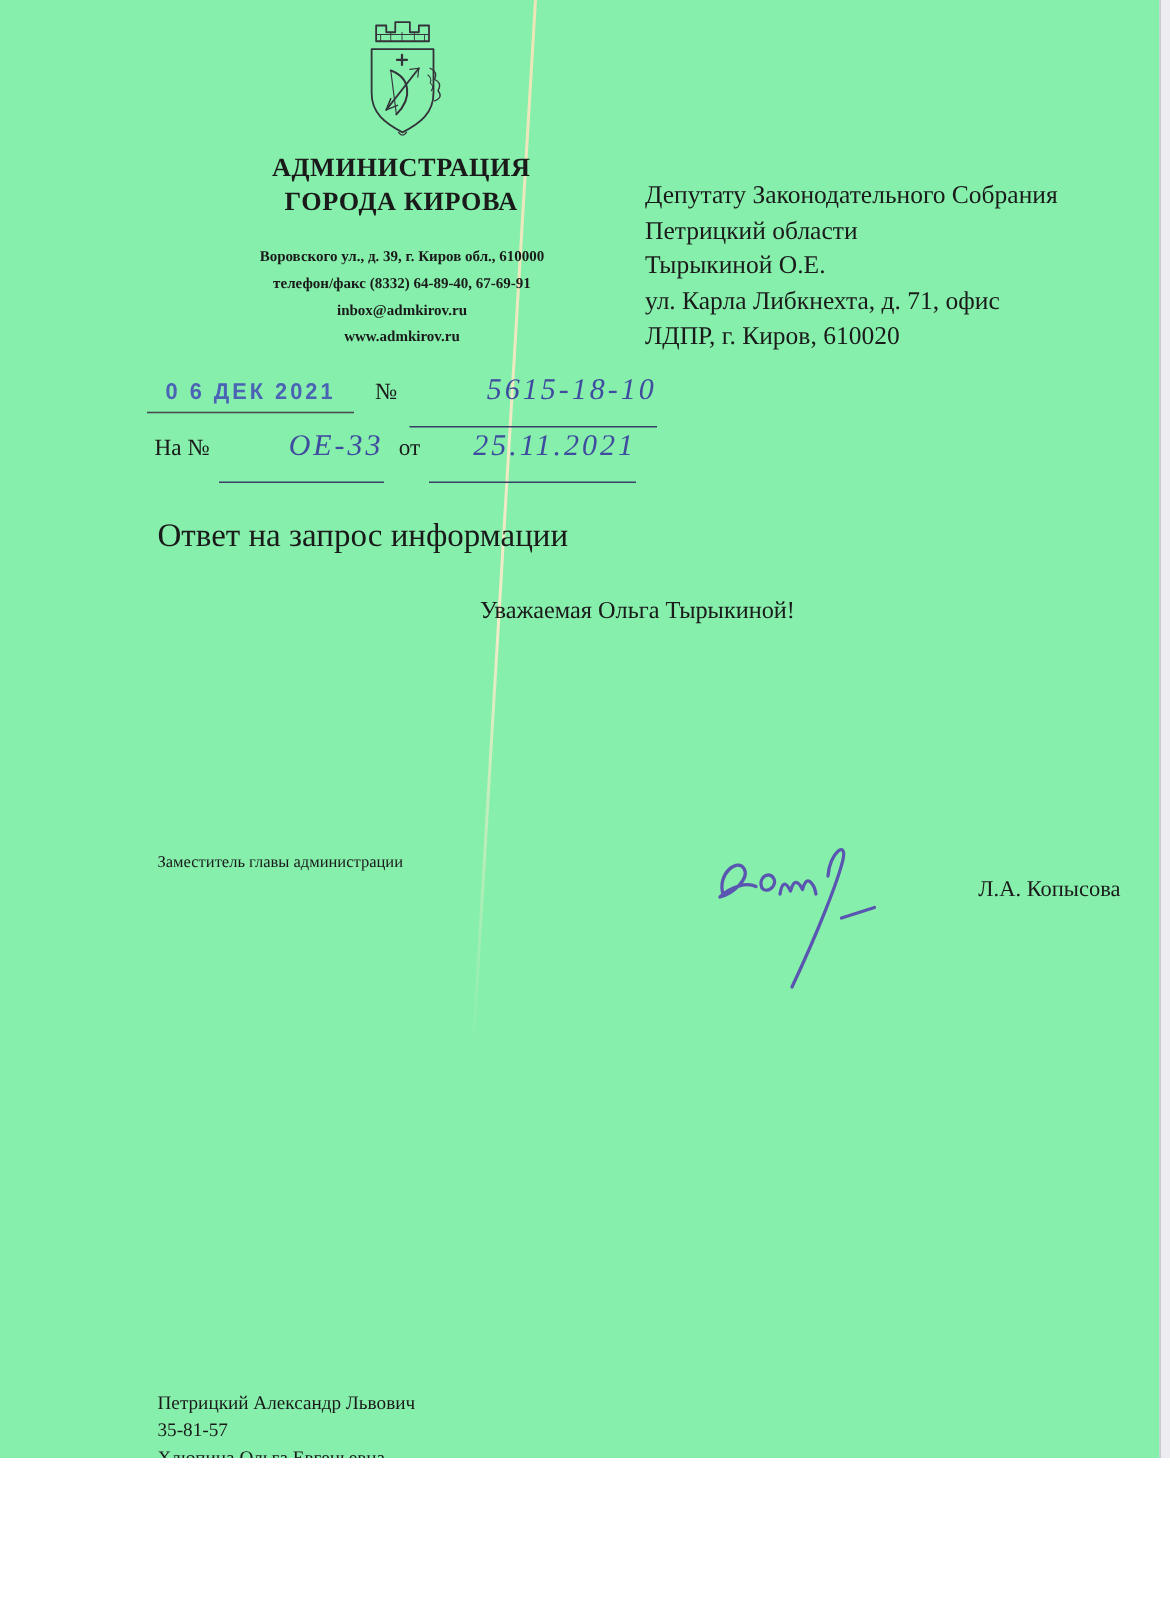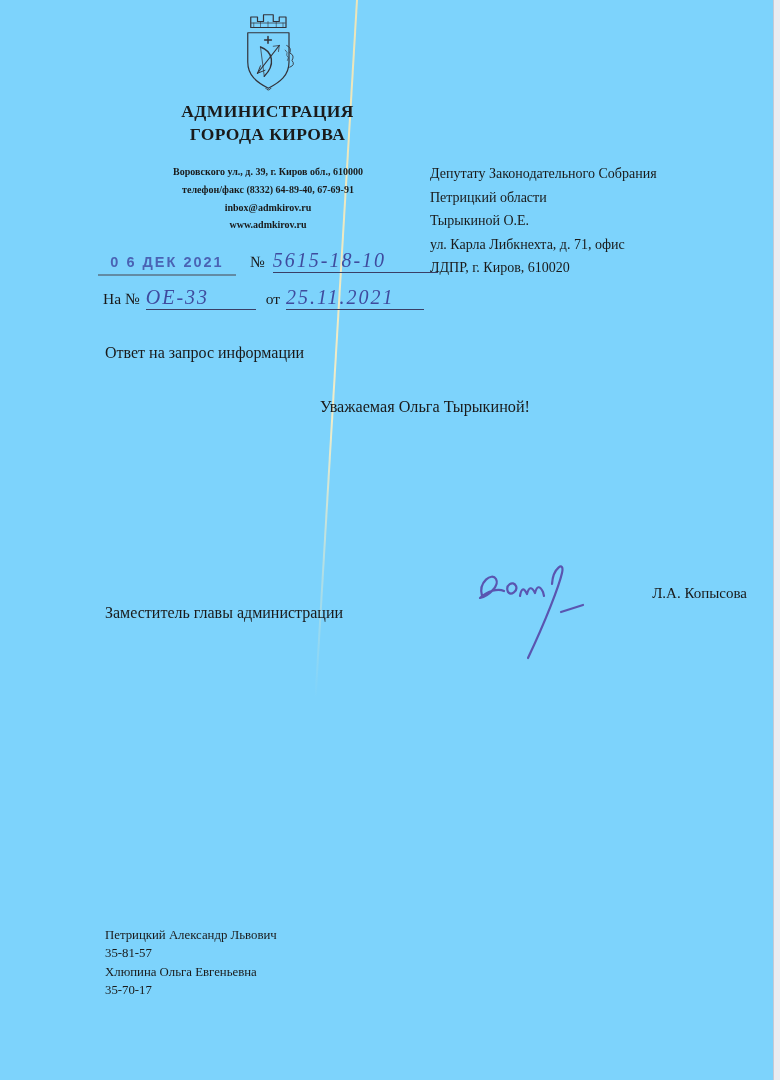--- a/index.html
+++ b/index.html
@@ -1,19 +1,19 @@
 <!DOCTYPE html>
 <html><head>
 <meta charset="utf-8">
 <style>
   html,body{margin:0;padding:0;background:#ffffff;}
   .page{
     position:relative;
-    width:780px;height:1080px;
-    background:#7dd3fc;
+    width:780px;height:972px;
+    background:#86efac;
     overflow:hidden;
     font-family:"Liberation Serif", serif;
     color:#1a1a1a;
   }
   
   .fold-line{
     position:absolute;left:356px;top:0;width:2px;height:700px;
     background:linear-gradient(to bottom, #ece5b8 0%, #f0ecc8 60%, rgba(240,236,200,0) 100%);
     transform:rotate(3.4deg);transform-origin:top center;
   }
@@ -28,54 +28,54 @@
     text-align:center;font-weight:bold;font-size:17.5px;line-height:23px;
     letter-spacing:0.4px;
   }
   .org-address{
     position:absolute;left:88px;top:163px;width:360px;
     text-align:center;font-weight:bold;font-size:10px;line-height:17.8px;
   }
   
   .recipient{
     position:absolute;left:430px;top:118px;width:325px;
-    font-size:14px;line-height:23.5px;margin-top:44px;
+    font-size:17px;line-height:23.5px;
   }
   
   .ref-row1{position:absolute;left:98px;top:249px;width:560px;font-size:15px;}
   .stamp{
     display:inline-block;width:138px;text-align:center;
     font-family:"Liberation Sans", sans-serif;font-weight:bold;
     font-size:14.5px;letter-spacing:2px;
     border-bottom:1.7px solid #4a4a55;padding-bottom:4px;
     transform:scaleY(1.05);
   }
   .num-label{display:inline-block;margin-left:14px;font-size:15.5px;}
   .hand{
     font-style:italic;letter-spacing:2px;
     font-size:20px;
   }
   .underfield{
-    display:inline-block;text-align:left;
-    border-bottom:1.7px solid #3a3f66;padding-bottom:0;
+    display:inline-block;text-align:right;
+    border-bottom:1.7px solid #3a3f66;padding-bottom:12px;
   }
   .ref-row1 .number{width:165px;margin-left:8px;}
   .ref-row2{position:absolute;left:103px;top:286px;width:560px;font-size:15.5px;}
   .ref-row2 .reply-num{width:110px;margin-left:6px;}
   .ref-row2 .from-label{margin-left:10px;}
   .ref-row2 .reply-date{width:138px;margin-left:6px;}
   
-  .subject{position:absolute;left:105px;top:344px;font-size:16px;}
+  .subject{position:absolute;left:105px;top:344px;font-size:22px;}
   .salutation{position:absolute;left:105px;top:398px;width:640px;text-align:center;font-size:16.2px;}
   .body-par{
     position:absolute;left:105px;top:440px;width:642px;
     font-size:16.6px;line-height:37px;text-align:justify;text-indent:56px;
   }
   
-  .sig-position{position:absolute;left:105px;top:604px;font-size:16px;}
+  .sig-position{position:absolute;left:105px;top:569px;font-size:11px;}
   .sig-name{position:absolute;left:545px;top:585px;width:202px;text-align:right;font-size:15px;}
   .sig-scrawl{position:absolute;left:468px;top:550px;width:128px;height:118px;}
   
   .contacts{
     position:absolute;left:105px;top:926px;
     font-size:12.8px;line-height:18.4px;
   }
 </style>
 </head>
 <body>

